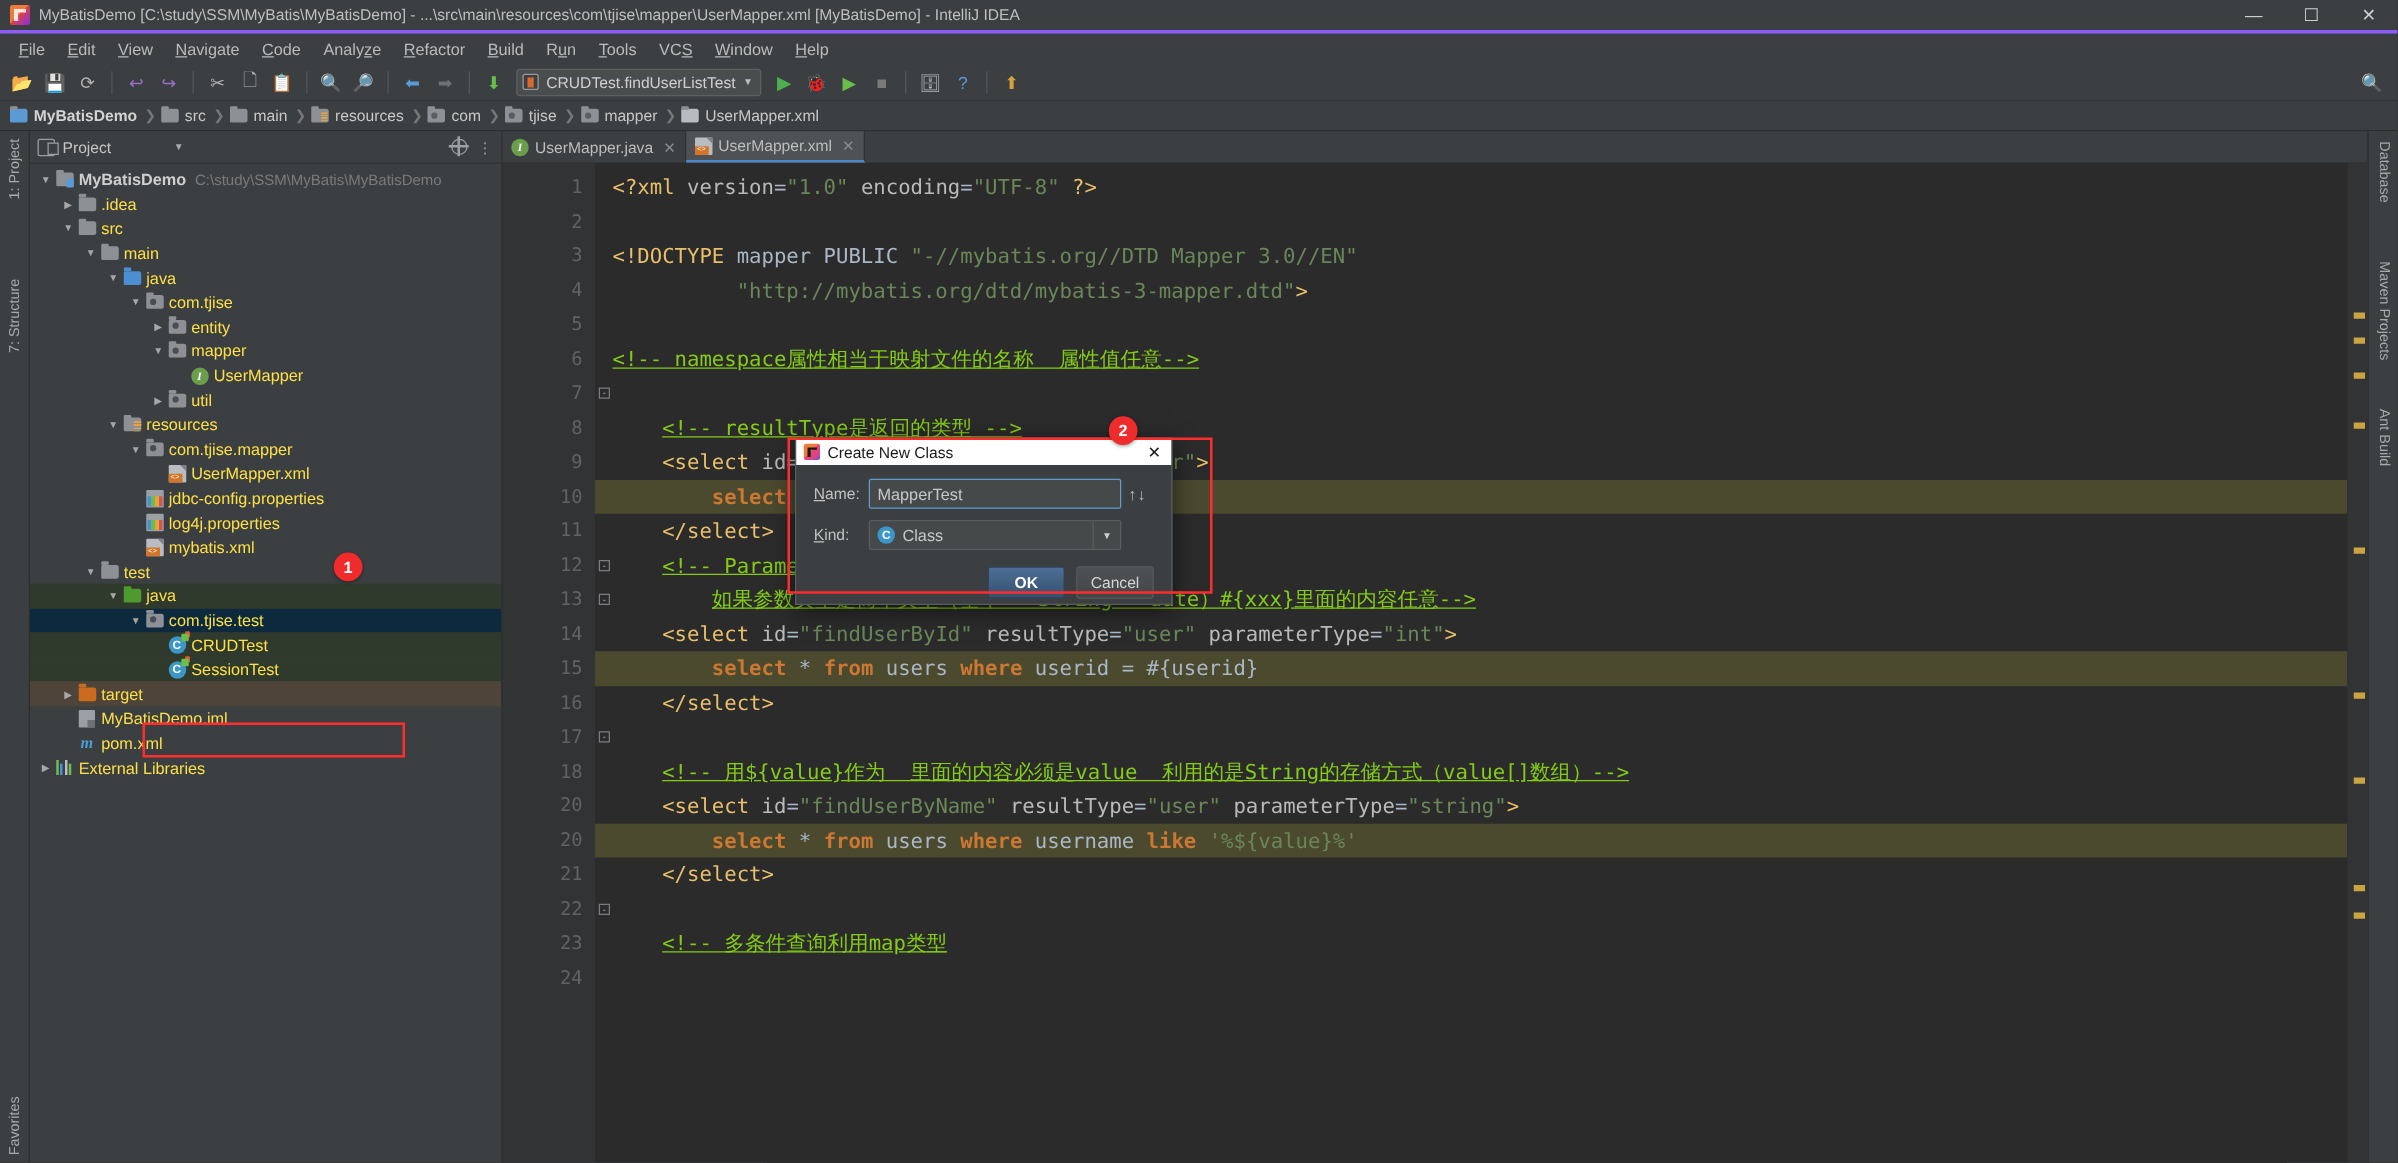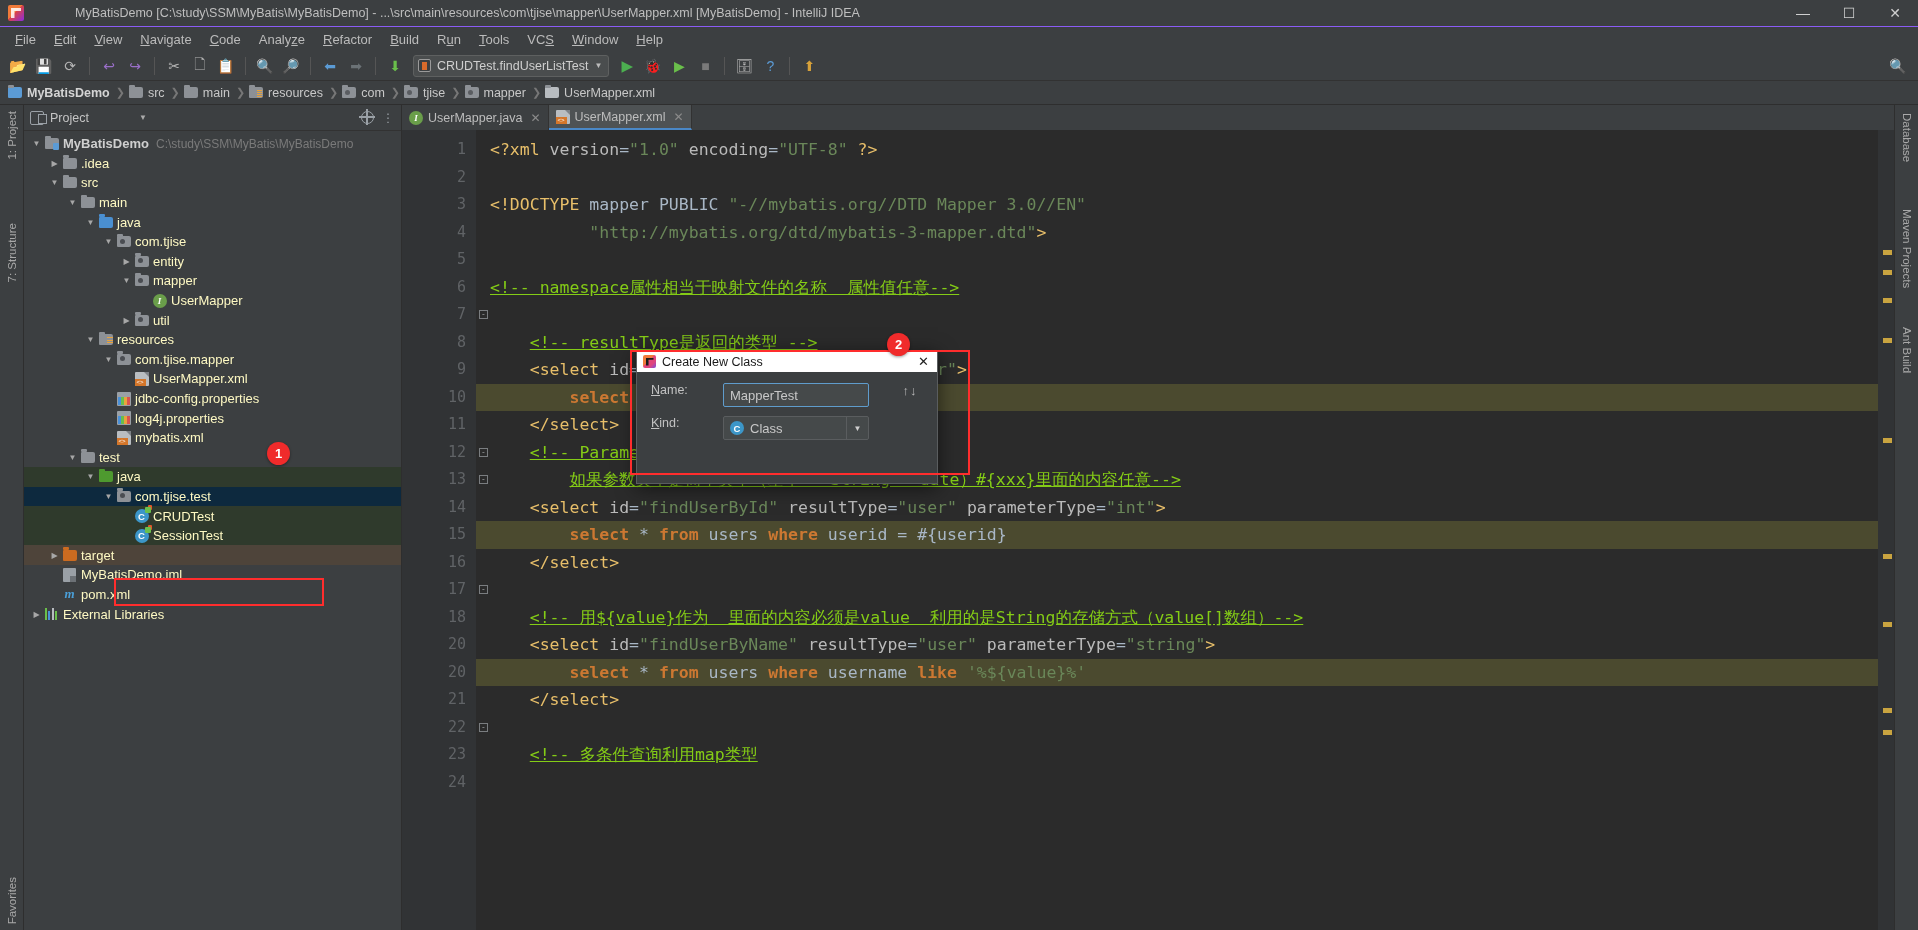--- a/index.html
+++ b/index.html
@@ -10,21 +10,21 @@
     font-family: "Liberation Sans", sans-serif;
     font-size: 13px;
     color: #bbbbbb;
     -webkit-font-smoothing: antialiased;
   }
   #app { position: relative; width: 1918px; height: 930px; }
 
   
   .titlebar {
     height: 27px; background: #3c3f41; display: flex; align-items: center;
-    padding-left: 8px; border-bottom: 1px solid #8b5cf6; gap: 44px;
+    padding-left: 8px; border-bottom: 3px solid #8b5cf6;
   }
   .tb-icon {
     width: 16px; height: 16px; margin-right: 7px; flex: 0 0 16px;
     background: linear-gradient(135deg,#f07a3a 0%,#f07a3a 45%,#d44 46%,#8a2be2 100%);
     border-radius: 2px; position: relative;
   }
   .tb-icon::after {
     content:""; position:absolute; left:3px; top:3px; width:10px; height:10px;
     background:#fff; opacity:.85; clip-path: polygon(0 0,100% 0,100% 30%,35% 30%,35% 100%,0 100%);
   }
@@ -110,21 +110,21 @@
   .target-ico::before,.target-ico::after{content:"";position:absolute;background:#9aa0a6;}
   .target-ico::before{left:4.2px;top:-3px;width:1.5px;height:16px;}
   .target-ico::after{top:4.2px;left:-3px;height:1.5px;width:16px;}
   .dots { color:#9aa0a6; font-size:12px; letter-spacing:1px; }
 
   .tree { flex:1; overflow:hidden; padding-top:3px; font-size:13px; }
   .trow { height:19.6px; display:flex; align-items:center; white-space:nowrap; position:relative; }
   .trow .tw { width:13px; flex:0 0 13px; display:flex; align-items:center; justify-content:center;
      font-size:8px; color:#a7a7a7; }
   .trow .ic { width:17px; flex:0 0 17px; display:flex; align-items:center; justify-content:center; margin-right:3px;}
-  .tlabel { color:#fef9c3; }
+  .tlabel { color:#fde047; }
   .tlabel.bold { font-weight:bold; color:#cfcfcf; }
   .tpath { color:#7a7a7a; margin-left:7px; font-size:12px; }
   .trow.sel-green { background:#2f3a2c; }
   .trow.sel-blue { background:#0d293e; }
   .trow.sel-gray { background:#4e443a; }
 
   
   .i-folder { width:14px;height:11px;background:#8d9196;border-radius:1px 2px 2px 1px;position:relative;}
   .i-folder::before{content:"";position:absolute;left:0;top:-2.5px;width:6px;height:3px;background:#8d9196;border-radius:1px;}
   .i-folder.green{background:#4e9a2f;}
@@ -207,21 +207,21 @@
     background:#3c3f41; border:1px solid #5a5d5f; box-shadow:0 4px 18px rgba(0,0,0,.55); z-index:40;
   }
   .dlg-title { height:21px; background:#ffffff; display:flex; align-items:center; padding:0 6px; gap:6px; }
   .dlg-ico { width:13px;height:13px;border-radius:2px;
      background:linear-gradient(135deg,#f07a3a 0 45%,#e0457b 46% 70%,#7a4ce0 100%); position:relative;}
   .dlg-ico::after{content:"";position:absolute;left:2.5px;top:2.5px;width:8px;height:8px;background:#1a1a1a;
      clip-path:polygon(0 0,100% 0,100% 28%,38% 28%,38% 100%,0 100%);}
   .dlg-title-text { font-size:12.5px; color:#1a1a1a; font-family:"Liberation Sans",sans-serif; }
   .dlg-x { margin-left:auto; font-size:13px; color:#222; line-height:1; padding:0 2px; }
   .dlg-body { padding:11px 14px 0 14px; }
-  .frow { display:flex; align-items:flex-start; margin-bottom:9px;gap:28px; }
+  .frow { display:flex; align-items:center; margin-bottom:9px; }
   .flabel { width:44px; font-size:12.5px; color:#c2c2c2; }
   .flabel u { text-decoration:underline; }
   .finput { flex:1; height:24px; background:#45494a; border:1px solid #5f9ccc; border-radius:2px;
      color:#c8c8c8; font-size:13px; padding:0 6px; display:flex; align-items:center; }
   .arrows { width:26px; text-align:center; color:#b9b9b9; font-size:13px; letter-spacing:1px; }
   .fselect { flex:1; height:24px; background:#45494a; border:1px solid #5a5d5f; border-radius:2px;
      display:flex; align-items:center; padding-left:6px; gap:6px; color:#c8c8c8; font-size:13px; }
   .cico { width:14px;height:14px;border-radius:50%;background:#3c96c8;color:#fff;font-size:9.5px;
      font-weight:bold;display:flex;align-items:center;justify-content:center;}
   .fsel-arrow { margin-left:auto; width:22px; height:22px; border-left:1px solid #5a5d5f;
@@ -660,20 +660,24 @@
       <div class="frow">
         <div class="flabel"><u>K</u>ind:</div>
         <div class="fselect">
           <span class="cico">C</span>
           <span>Class</span>
           <span class="fsel-arrow">▼</span>
         </div>
         <div class="arrows"></div>
       </div>
     </div>
+    <div class="dlg-btns">
+      <div class="btn ok">OK</div>
+      <div class="btn cancel">Cancel</div>
+    </div>
   </div>
 
   <div class="anno-box" style="left:114px; top:578px; width:210px; height:28px;"></div>
   <div class="anno-badge" style="left:267px; top:442px;">1</div>
 
   <div class="anno-box" style="left:630px; top:350px; width:340px; height:125px;"></div>
   <div class="anno-badge" style="left:887px; top:333px;">2</div>
 
 </div>
 

